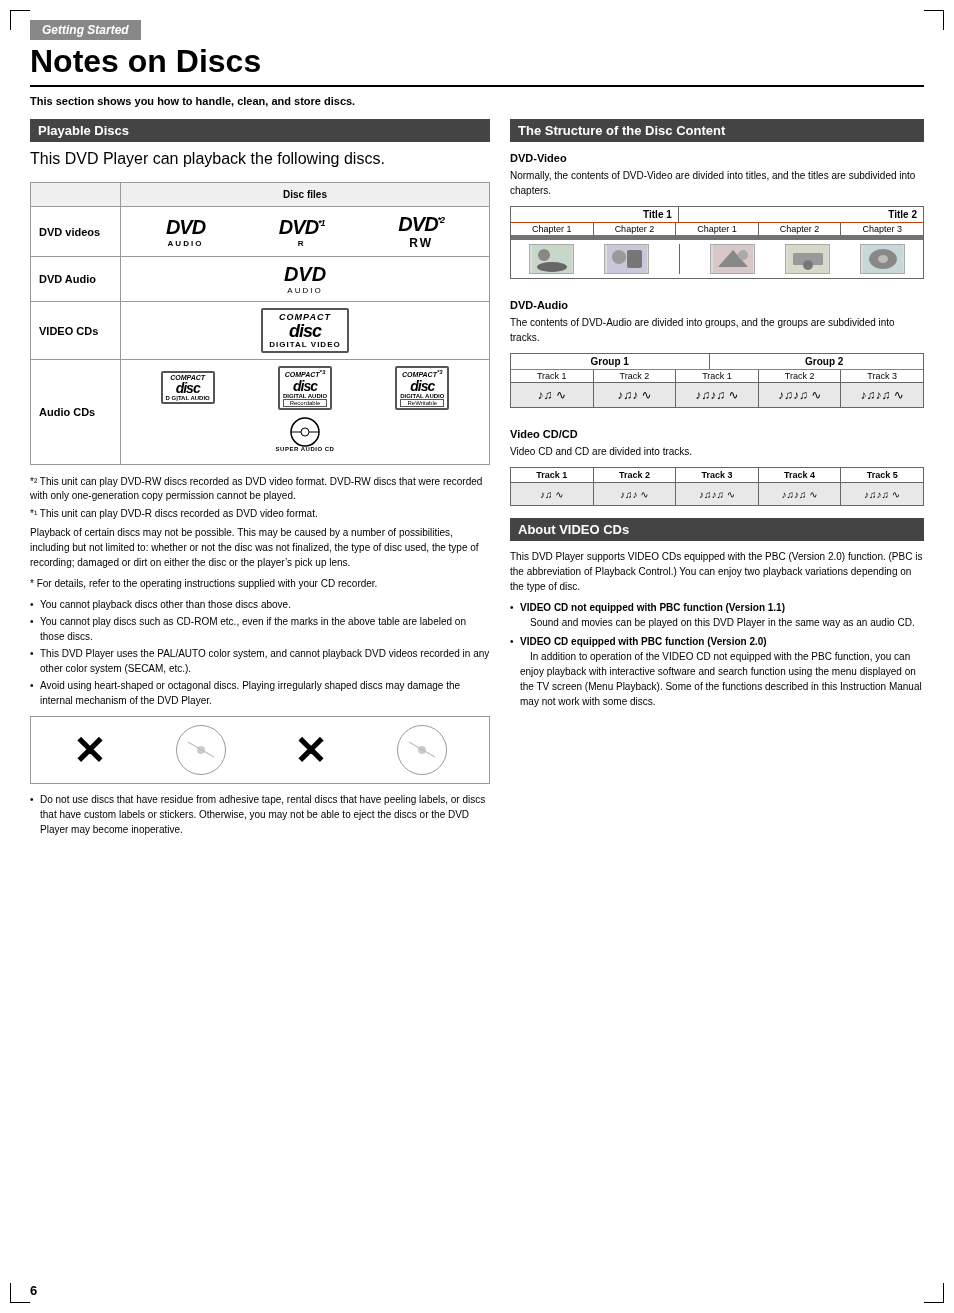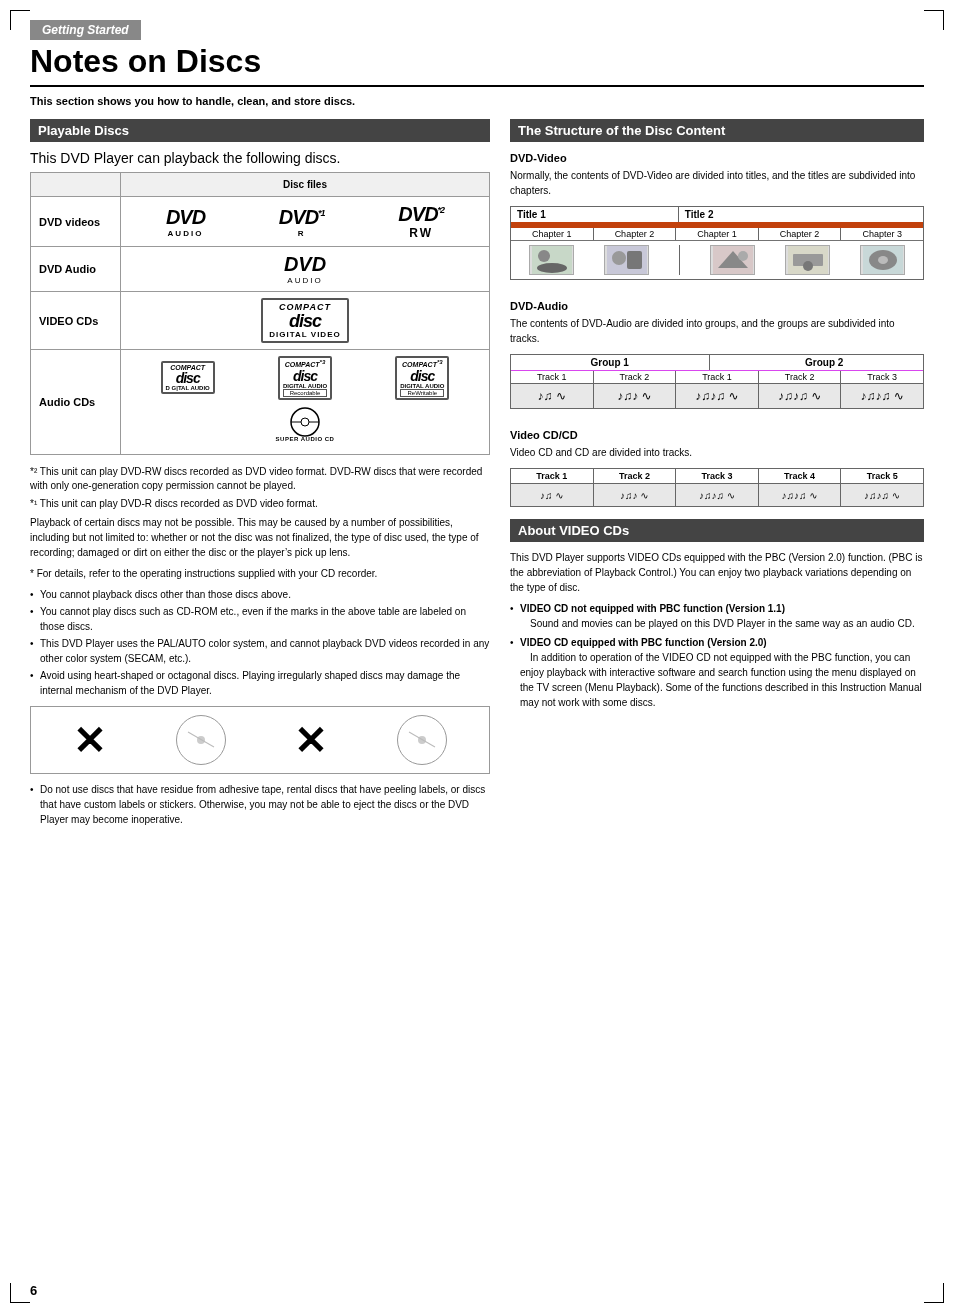--- a/index.html
+++ b/index.html
@@ -208,38 +208,39 @@
 
     
     .structure-diagram {
       border: 1px solid #666;
       margin-bottom: 10px;
       display: inline-block;
       width: 100%;
     }
     .struct-header {
       display: flex;
-      border-bottom: 6px solid #c2410c;
+      border-bottom: 1px solid #c2410c;
+      text-align: right;
     }
     .struct-title {
       border-right: 1px solid #666;
       padding: 2px 6px;
       font-size: 10px;
       font-weight: bold;
       flex: 1;
     }
     .struct-title2 {
       padding: 2px 6px;
       font-size: 10px;
       font-weight: bold;
       flex: 1.5;
     }
     .struct-chapters {
       display: flex;
-      border-bottom: 1px solid #737373;
+      border-bottom: 5px solid #737373;
     }
     .struct-ch {
       border-right: 1px solid #666;
       padding: 1px 4px;
       font-size: 9px;
       flex: 1;
       text-align: center;
     }
     .struct-ch:last-child {
       border-right: none;
@@ -395,21 +396,21 @@
 </div>
 <h1 class="page-title">Notes on Discs</h1>
 <hr class="page-divider">
 <p class="intro-text">This section shows you how to handle, clean, and store discs.</p>
 
 <div class="two-col">
 
   <div class="left-col">
     <div class="section-header">Playable Discs</div>
 
-    <p style="font-size:14px;margin-bottom:6px;">This DVD Player can playback the following discs.</p>
+    <p style="font-size:16px;margin-bottom:14px;">This DVD Player can playback the following discs.</p>
 
     <table class="disc-table">
       <thead>
         <tr>
           <th></th>
           <th>Disc files</th>
         </tr>
       </thead>
       <tbody>
 

